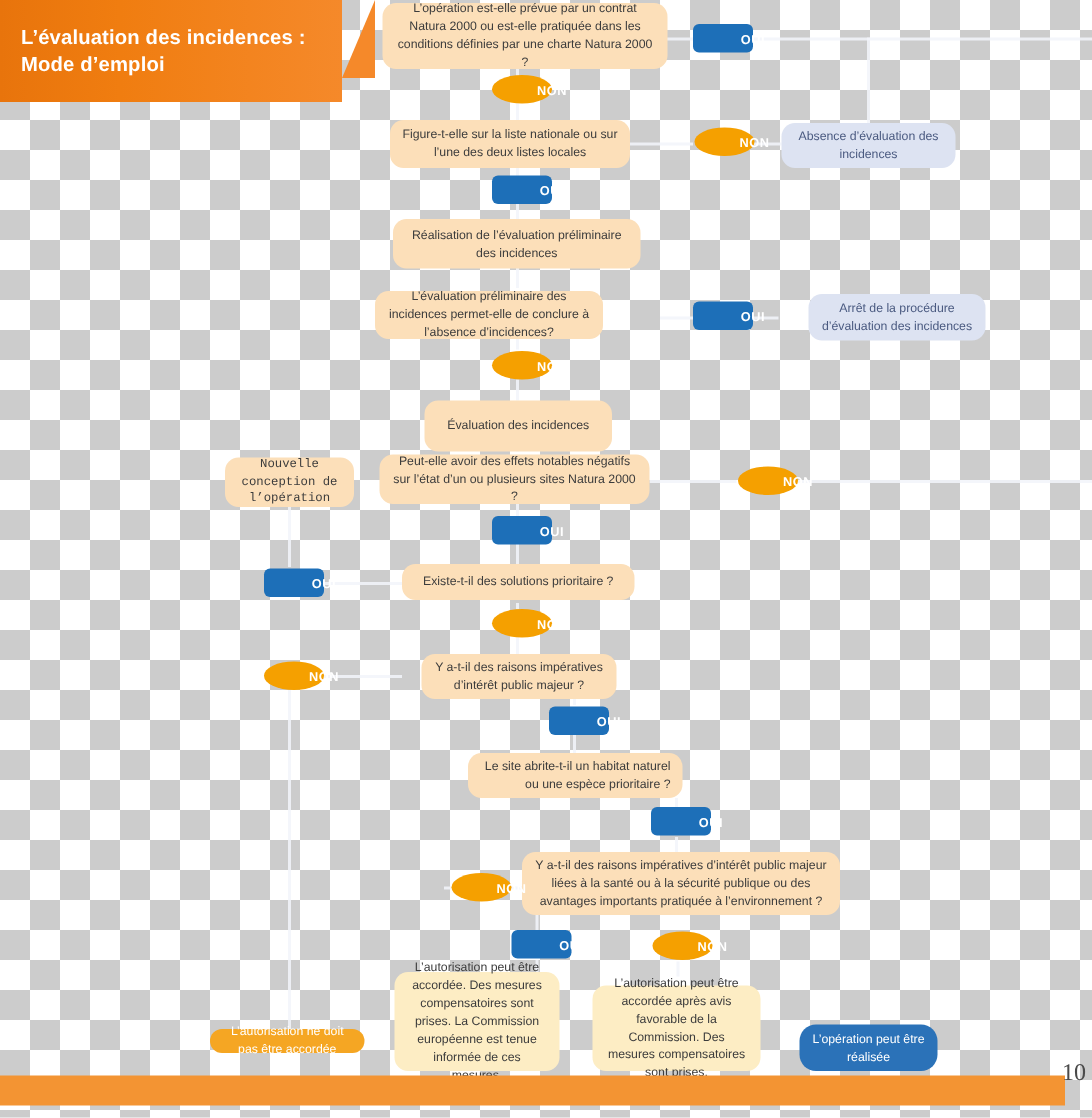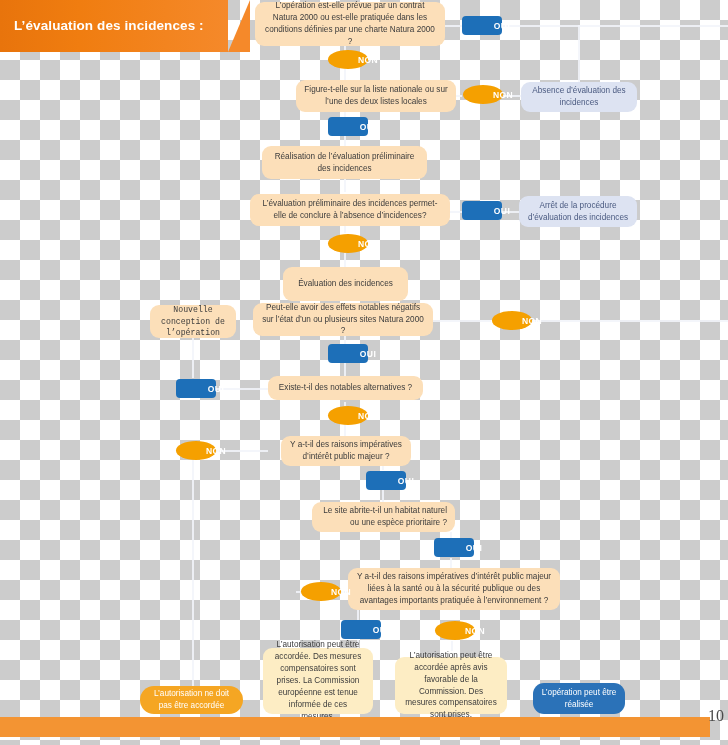--- a/index.html
+++ b/index.html
@@ -9,21 +9,21 @@
     background-color:#ffffff;
     background-image:
       linear-gradient(45deg,#cccccc 25%,transparent 25%,transparent 75%,#cccccc 75%),
       linear-gradient(45deg,#cccccc 25%,transparent 25%,transparent 75%,#cccccc 75%);
     background-size:40px 40px;
     background-position:0 0,20px 20px;
   }
 
   
   .header-banner{
-    position:absolute;left:0;top:0;width:228px;height:52px;
+    position:absolute;left:0;top:0;width:228px;height:68px;
     background:linear-gradient(90deg,#e8740c 0%,#f07d10 35%,#f5892a 100%);
     display:flex;align-items:center;
   }
   .header-banner::after{
     content:"";position:absolute;right:-22px;top:0;
     border-style:solid;border-width:0 0 52px 22px;
     border-color:transparent transparent #f5892a transparent;
   }
   .header-title{
     color:#ffffff;font-weight:bold;font-size:13.5px;line-height:1.35;
@@ -100,54 +100,55 @@
 <div class="line v" style="left:450px;top:558px;height:10px;"></div>
 <div class="line h" style="left:296px;top:591px;width:62px;"></div>
 <div class="line v" style="left:357px;top:610px;height:10px;"></div>
 <div class="line v" style="left:357px;top:640px;height:10px;"></div>
 <div class="line v" style="left:451px;top:641px;height:10px;"></div>
 <div class="line v" style="left:192px;top:460px;height:228px;"></div>
 
 <div class="header-banner">
   <div class="header-title">
     <div>L’évaluation des incidences :</div>
+    <div>Mode d’emploi</div>
   </div>
 </div>
 
 <div class="node peach" style="left:255px;top:2px;width:190px;height:44px;">L’opération est-elle prévue par un contrat Natura 2000 ou est-elle pratiquée dans les conditions définies par une charte Natura 2000 ?</div>
 
-<div class="node peach" style="left:260px;top:80px;width:160px;height:32px;margin-left:36px;">Figure-t-elle sur la liste nationale ou sur l’une des deux listes locales</div>
+<div class="node peach" style="left:260px;top:80px;width:160px;height:32px;">Figure-t-elle sur la liste nationale ou sur l’une des deux listes locales</div>
 
 <div class="node peach" style="left:262px;top:146px;width:165px;height:33px;">Réalisation de l’évaluation préliminaire des incidences</div>
 
-<div class="node peach" style="left:250px;top:194px;width:200px;height:32px;">L’évaluation préliminaire des incidences permet-elle de conclure à l’absence d’incidences?</div>
+<div class="node peach" style="left:250px;top:194px;width:152px;height:32px;">L’évaluation préliminaire des incidences permet-elle de conclure à l’absence d’incidences?</div>
 
 <div class="node peach" style="left:283px;top:267px;width:125px;height:34px;">Évaluation des incidences</div>
 
 <div class="node peach" style="left:150px;top:305px;width:86px;height:33px;font-family:Liberation Mono, monospace;">Nouvelle conception de l’opération</div>
 
 <div class="node peach" style="left:253px;top:303px;width:180px;height:33px;">Peut-elle avoir des effets notables négatifs sur l’état d’un ou plusieurs sites Natura 2000 ?</div>
 
-<div class="node peach" style="left:268px;top:376px;width:155px;height:24px;">Existe-t-il des notables alternatives ?</div>
+<div class="node peach" style="left:268px;top:376px;width:155px;height:24px;">Existe-t-il des solutions prioritaire ?</div>
 
 <div class="node peach" style="left:281px;top:436px;width:130px;height:30px;">Y a-t-il des raisons impératives d’intérêt public majeur ?</div>
 
 <div class="node peach" style="left:312px;top:502px;width:143px;height:30px;text-align:right;">Le site abrite-t-il un habitat naturel ou une espèce prioritaire ?</div>
 
 <div class="node peach" style="left:348px;top:568px;width:212px;height:42px;">Y a-t-il des raisons impératives d’intérêt public majeur liées à la santé ou à la sécurité publique ou des avantages importants pratiquée à l’environnement ?</div>
 
 <div class="node lilac" style="left:521px;top:82px;width:116px;height:30px;">Absence d’évaluation des incidences</div>
 
-<div class="node lilac" style="left:519px;top:196px;width:118px;height:31px;">Arrêt de la procédure d’évaluation des incidences</div>
+<div class="node lilac" style="left:539px;top:196px;width:118px;height:31px;">Arrêt de la procédure d’évaluation des incidences</div>
 
 <div class="node cream" style="left:263px;top:648px;width:110px;height:66px;">L’autorisation peut être accordée. Des mesures compensatoires sont prises. La Commission européenne est tenue informée de ces mesures.</div>
 
 <div class="node cream" style="left:395px;top:657px;width:112px;height:57px;">L’autorisation peut être accordée après avis favorable de la Commission. Des mesures compensatoires sont prises.</div>
 
-<div class="node orange-end" style="left:140px;top:686px;width:103px;height:28px;color:#fff;">L’autorisation ne doit pas être accordée</div>
+<div class="node orange-end" style="left:140px;top:686px;width:103px;height:16px;color:#fff;">L’autorisation ne doit pas être accordée</div>
 
 <div class="node blue-end" style="left:533px;top:683px;width:92px;height:31px;">L’opération peut être réalisée</div>
 
 <div class="badge oui" style="left:462px;top:16px;">OUI</div>
 <div class="badge non" style="left:328px;top:50px;">NON</div>
 <div class="badge non" style="left:463px;top:85px;">NON</div>
 <div class="badge oui" style="left:328px;top:117px;">OUI</div>
 <div class="badge oui" style="left:462px;top:201px;">OUI</div>
 <div class="badge non" style="left:328px;top:234px;">NON</div>
 <div class="badge non" style="left:492px;top:311px;">NON</div>

